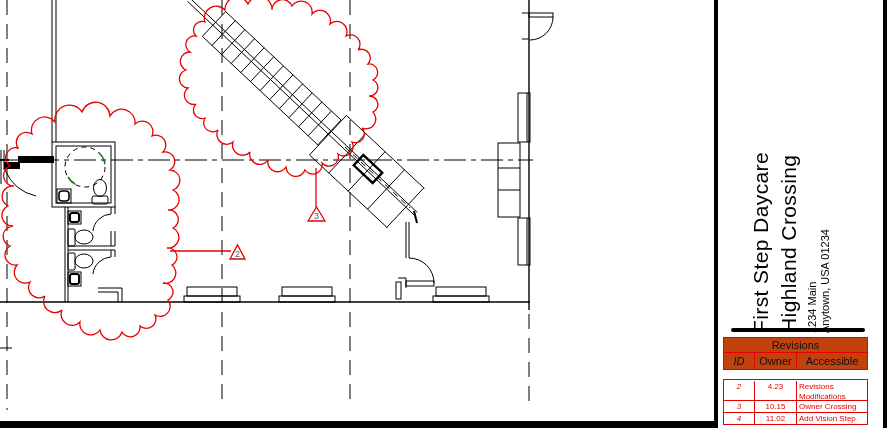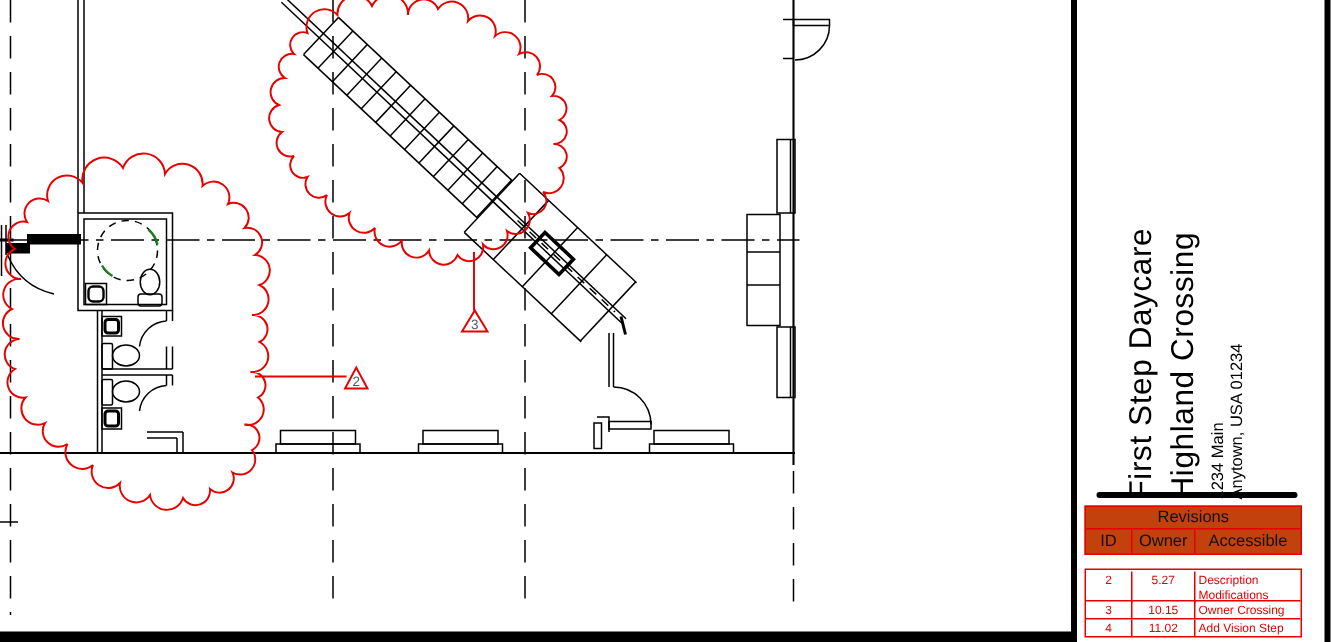--- a/index.html
+++ b/index.html
@@ -13,21 +13,21 @@
   svg text.mark{font-family:"Liberation Sans",sans-serif;font-size:9px;fill:#44606e;text-anchor:middle;}
   .vline{position:absolute;top:0;width:4px;height:428px;background:var(--line);}
   .rot{position:absolute;transform:rotate(-90deg);transform-origin:0 0;white-space:nowrap;color:#000;}
   .title-rot{left:747px;top:333px;font-size:21px;line-height:28px;letter-spacing:.4px;}
   .addr-rot{left:806px;top:333px;font-size:11px;line-height:13px;}
   .rule{position:absolute;left:731px;top:328px;width:134px;height:4px;background:var(--line);border-radius:2px;}
   .revh{position:absolute;left:723px;top:337px;width:145px;border:1.5px solid var(--rev);
         box-sizing:border-box;color:#111;background:#c2410c;}
   .revh .t{height:14px;border-bottom:1.5px solid var(--rev);text-align:center;font-size:11px;line-height:14px;}
   .cols{display:flex;height:16px;font-size:11px;line-height:16px;text-align:center;}
-  .c1{width:31px;border-right:1.5px solid var(--rev);box-sizing:border-box;}
+  .c1{width:31px;border-right:1.5px solid var(--rev);box-sizing:border-box;font-style:italic;}
   .c2{width:42px;border-right:1.5px solid var(--rev);box-sizing:border-box;}
   .c3{flex:1;}
   .revb{position:absolute;left:723px;top:379px;width:145px;border:1.5px solid var(--rev);
         box-sizing:border-box;color:var(--rev);font-size:8px;background:#fff;}
   .rrow{display:flex;}
   .rrow.b{border-bottom:1.5px solid var(--rev);}
   .rrow .c1,.rrow .c2{text-align:center;}
   .rrow .c3{text-align:left;padding-left:2px;box-sizing:border-box;}
   .h21{height:21px;line-height:10px;padding-top:1px;box-sizing:border-box;}
   .h11{height:11px;line-height:11px;}
@@ -202,22 +202,22 @@
       <div class="cols">
         <div class="c1">ID</div>
         <div class="c2">Owner</div>
         <div class="c3">Accessible</div>
       </div>
     </div>
 
     <div class="revb">
       <div class="rrow b h21">
         <div class="c1 h21">2</div>
-        <div class="c2 h21">5.27</div>
-        <div class="c3 h21">Description Modifications</div>
+        <div class="c2 h21">4.23</div>
+        <div class="c3 h21">Revisions Modifications</div>
       </div>
       <div class="rrow b h11">
         <div class="c1 h11">3</div>
         <div class="c2 h11">10.15</div>
         <div class="c3 h11">Owner Crossing</div>
       </div>
       <div class="rrow h11">
         <div class="c1 h11">4</div>
         <div class="c2 h11">11.02</div>
         <div class="c3 h11">Add Vision Step</div>

